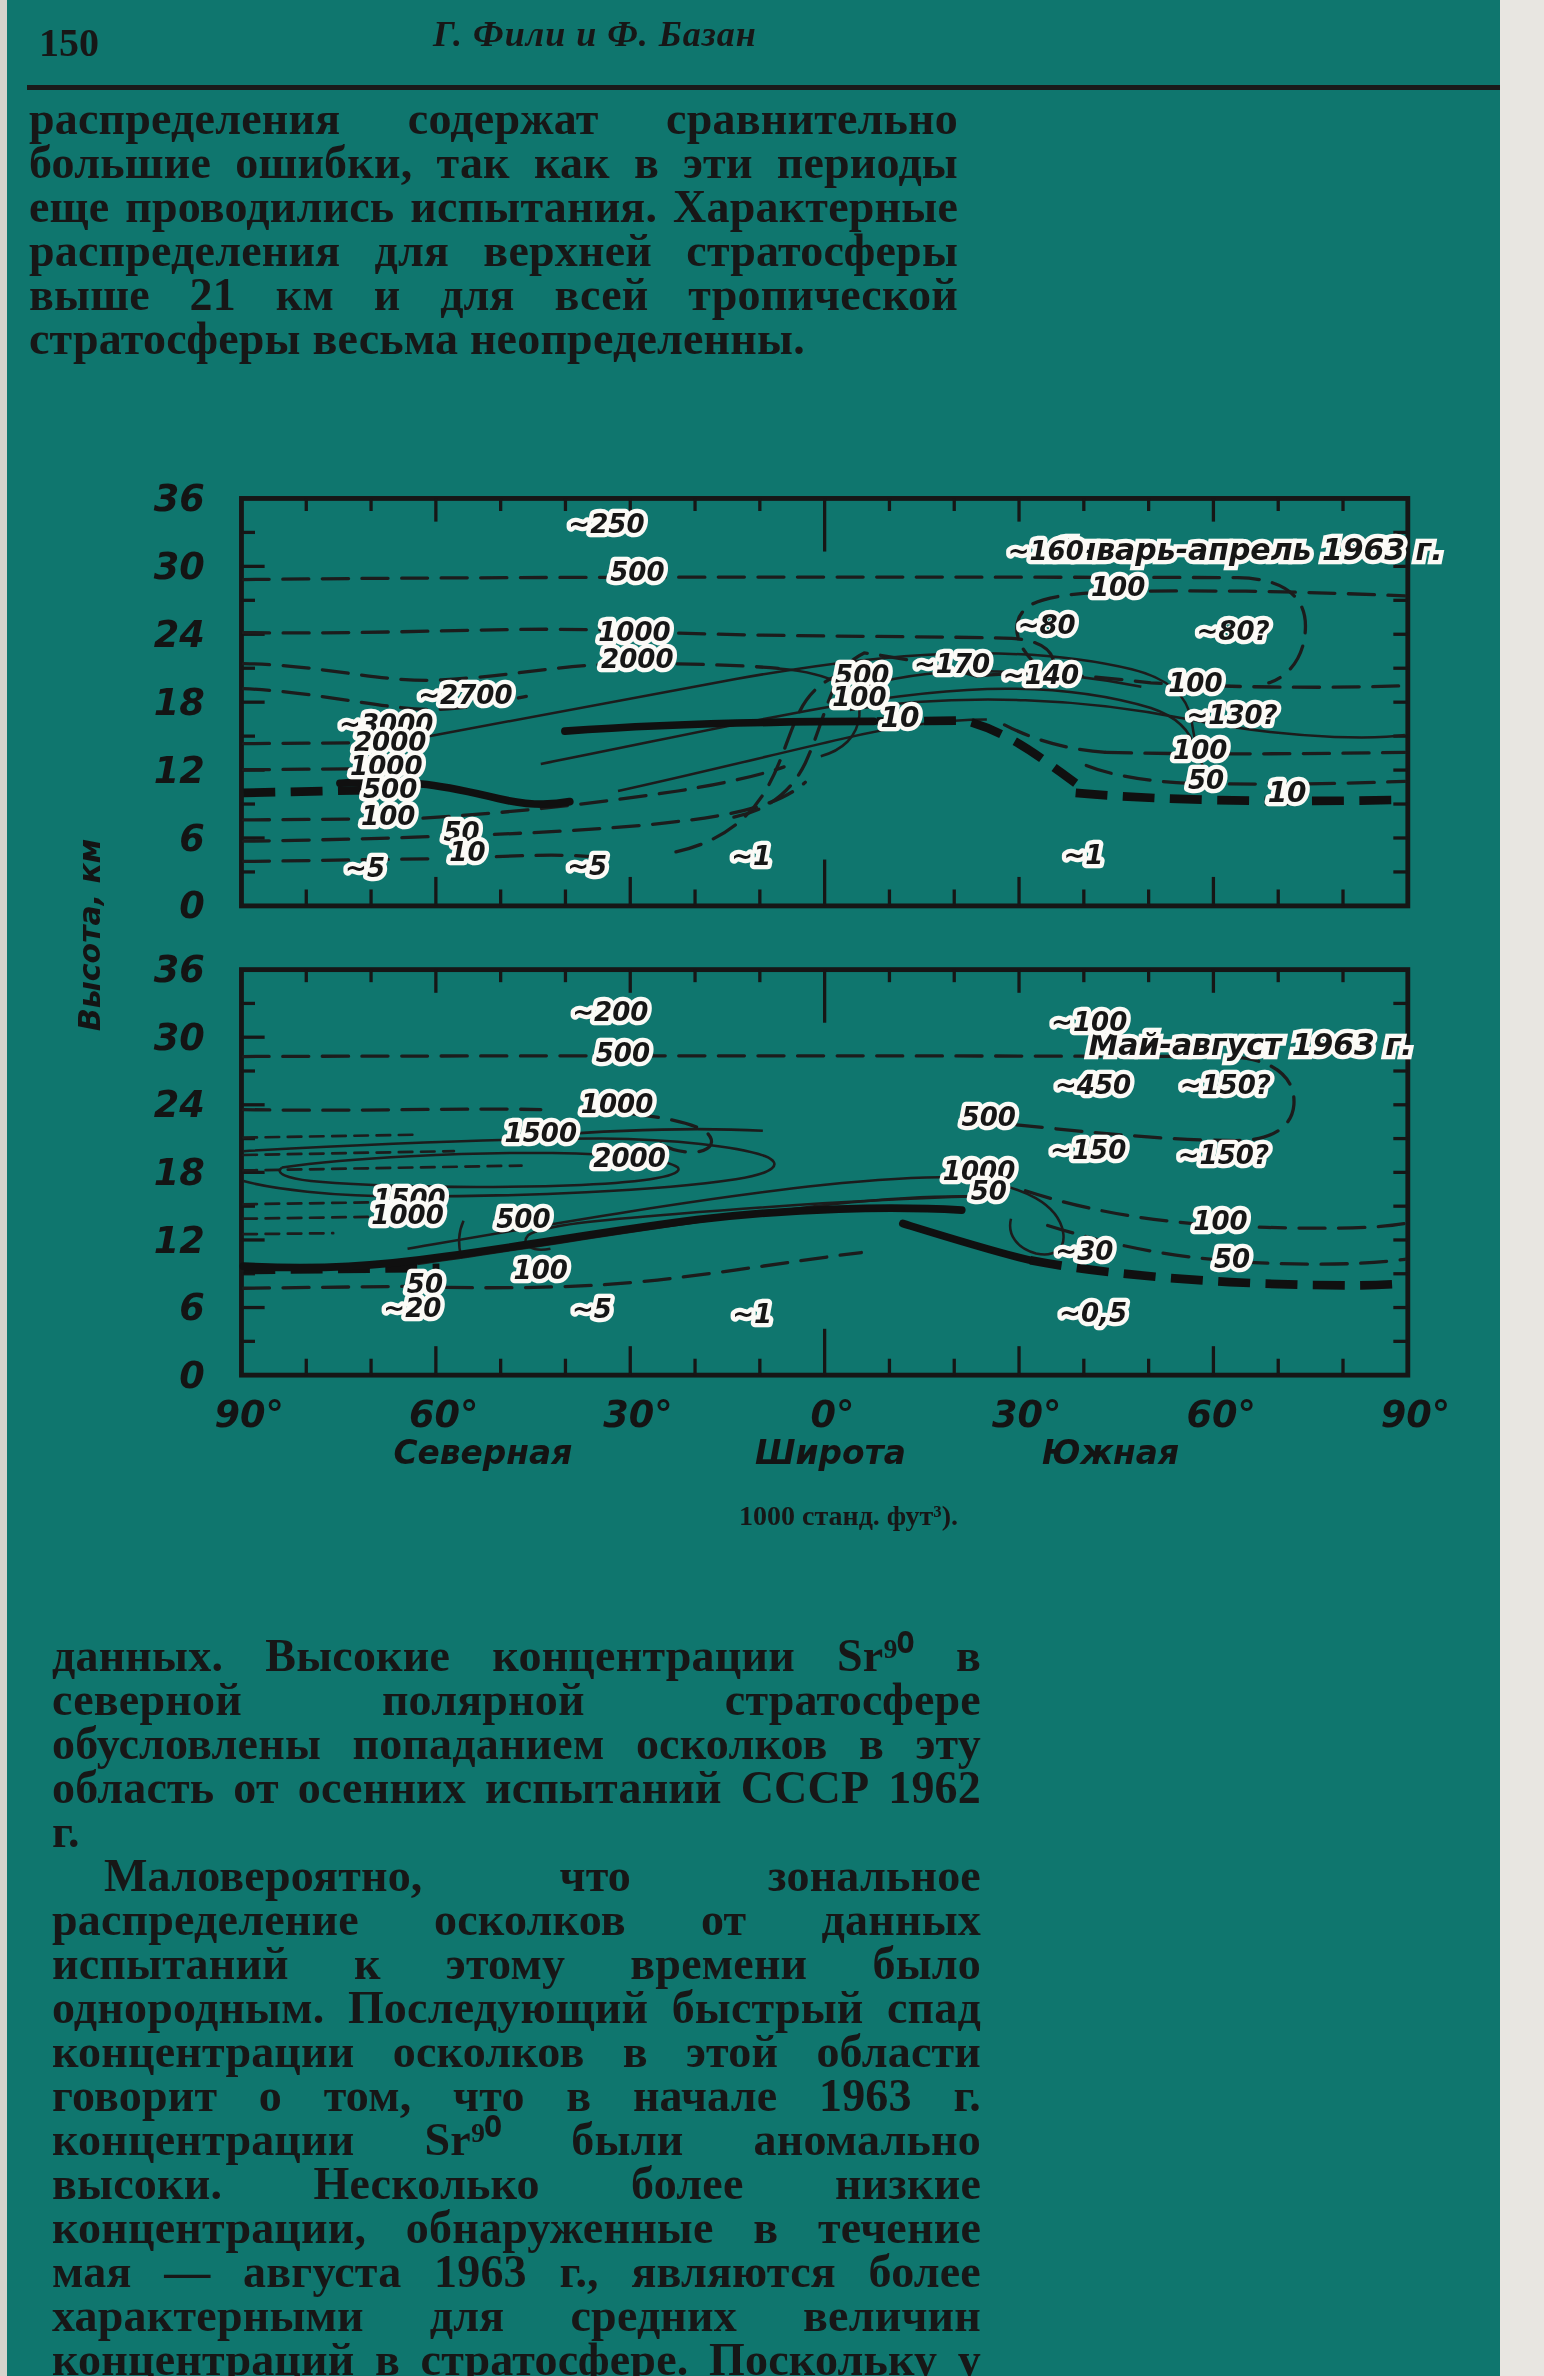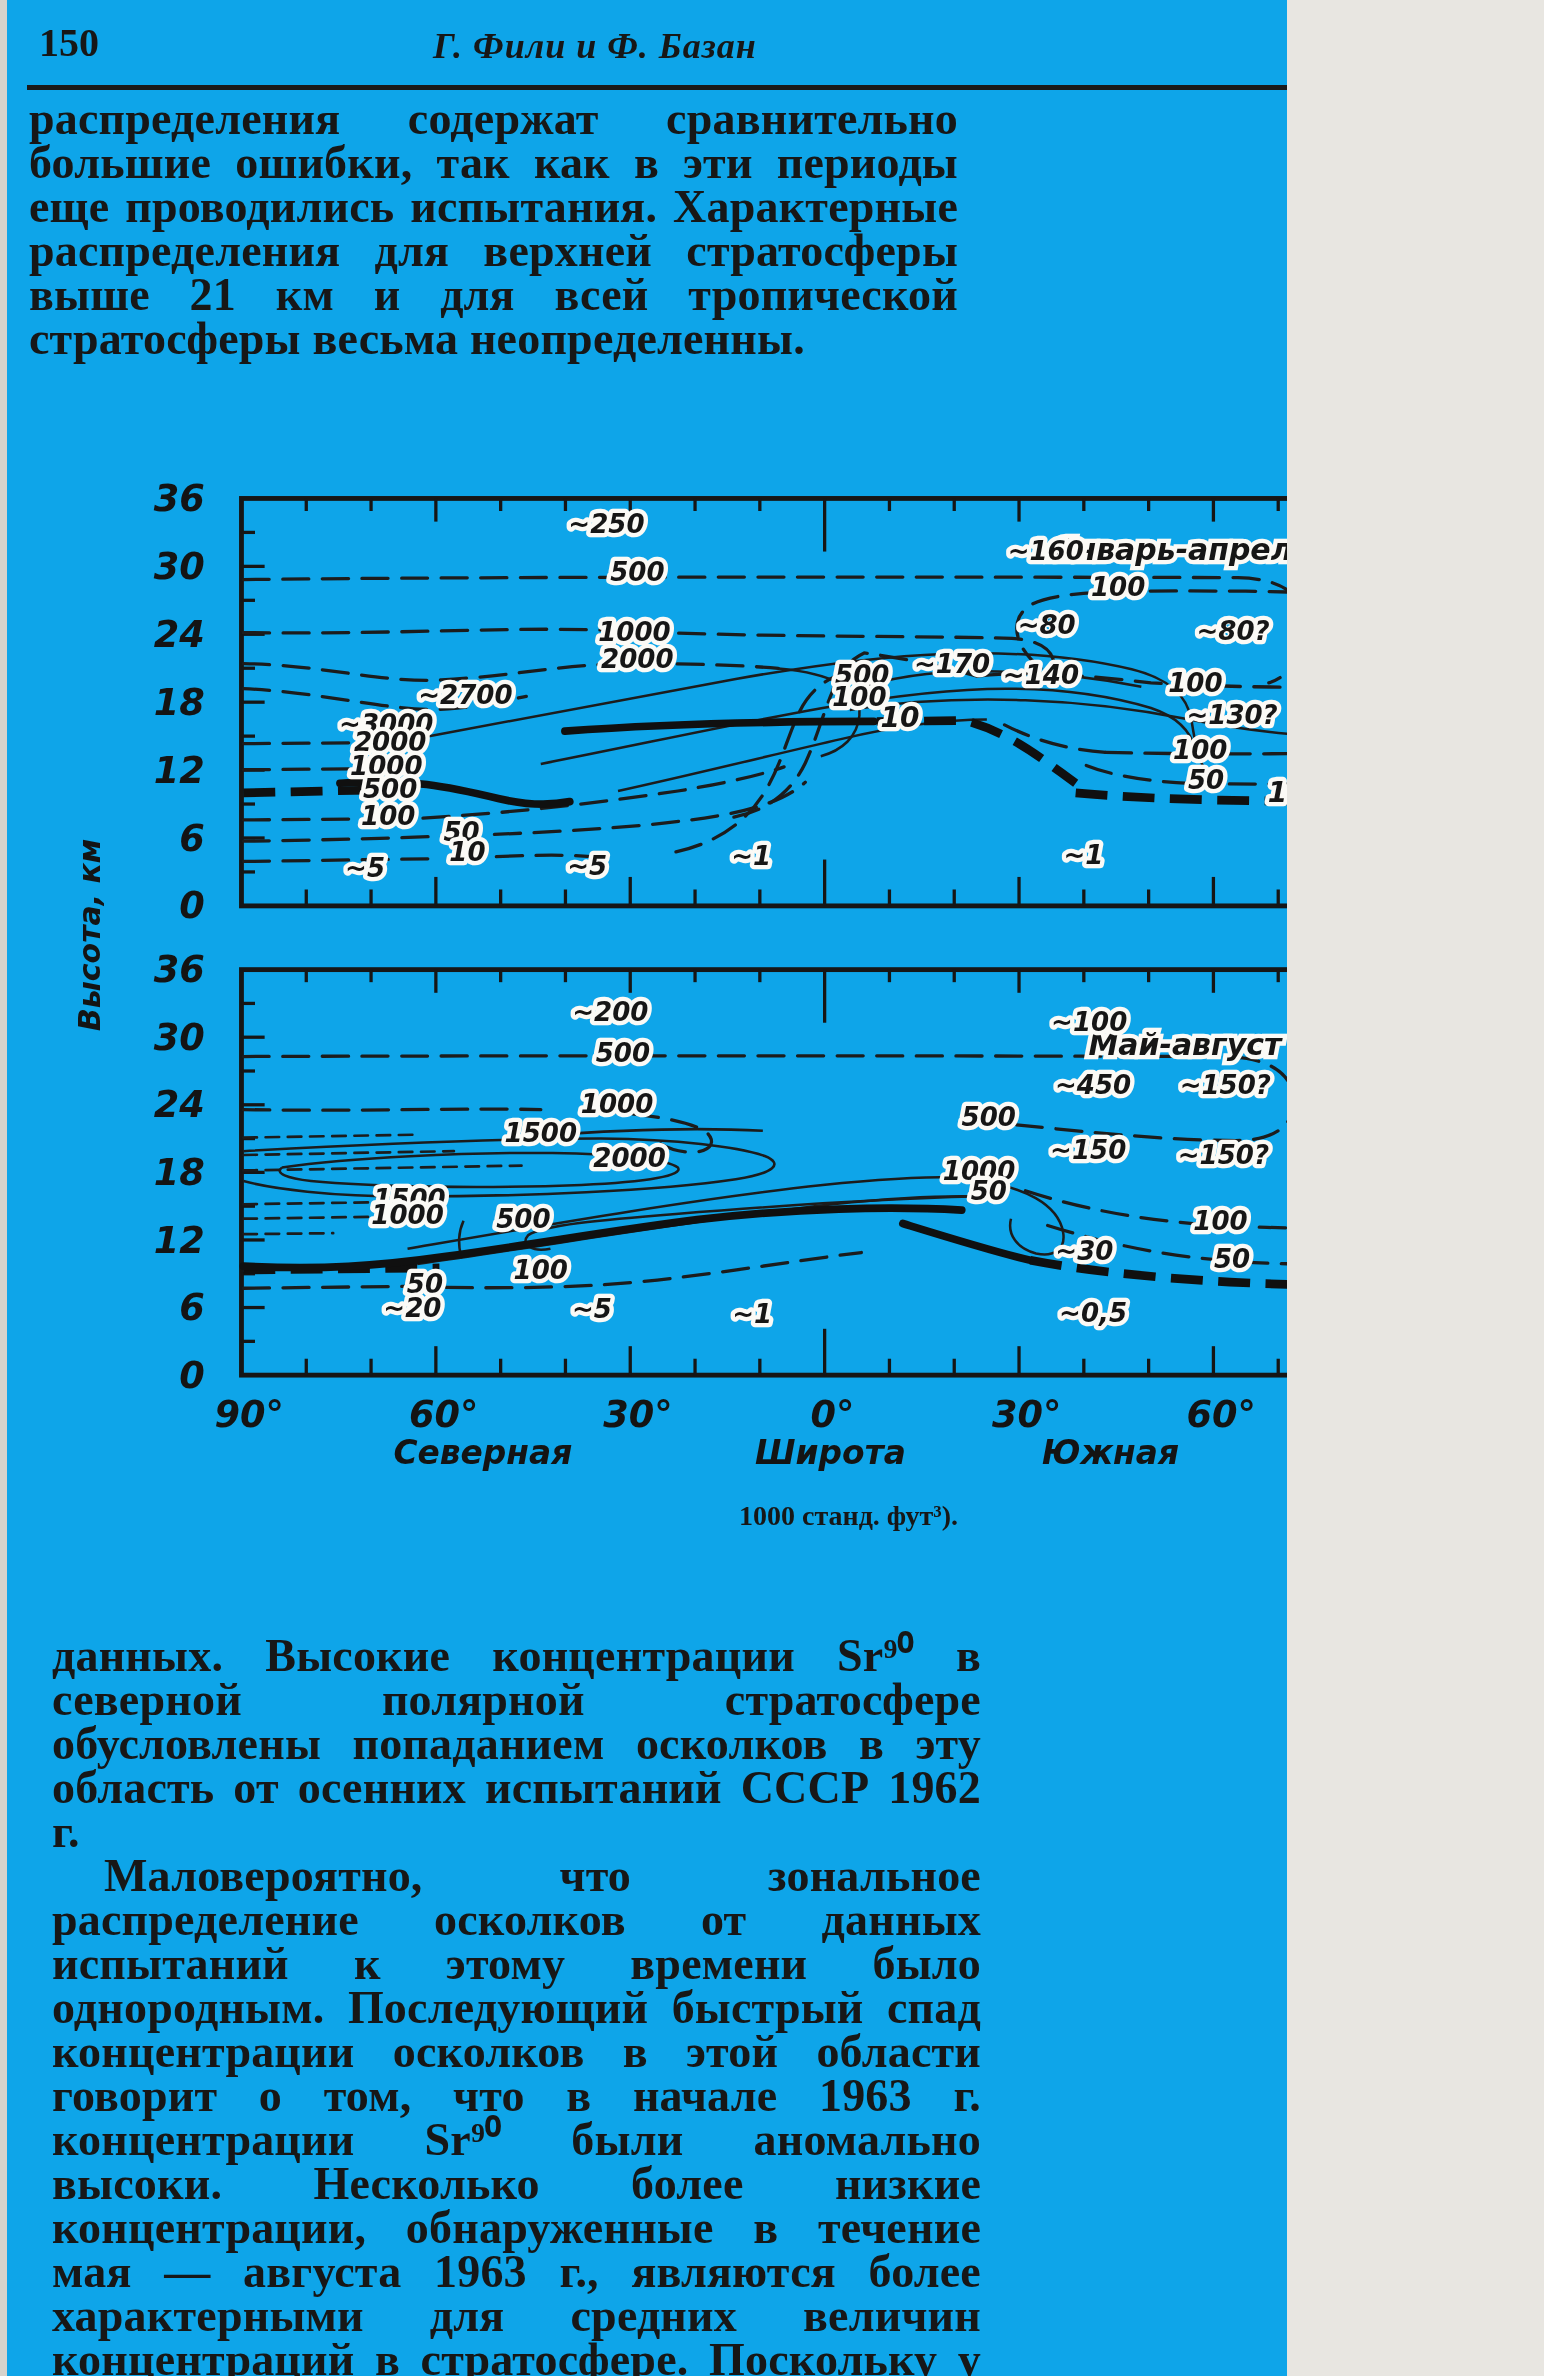--- a/index.html
+++ b/index.html
@@ -1,27 +1,27 @@
 <!DOCTYPE html>
 <html><head>
 <meta charset="utf-8">
 <style>
   html,body{margin:0;padding:0;}
   body{background:#e8e6e1;}
   .page{
     position:relative;
-    width:1287px;height:2376px;
-    background:#0ea5e9;
+    width:1500px;height:2376px;
+    background:#0f766e;
     color:#171717;
     overflow:hidden;
     font-family:"Liberation Serif",serif;
   }
   .page-edge{position:absolute;left:0;top:0;width:6.8px;height:100%;background:#d6d3cc;}
   .page-number{position:absolute;left:39px;top:19.3px;font-size:40px;font-weight:700;}
-  .running-head{position:absolute;left:433px;top:25px;font-size:36px;font-weight:700;font-style:italic;letter-spacing:1px;}
+  .running-head{position:absolute;left:433px;top:13px;font-size:36px;font-weight:700;font-style:italic;letter-spacing:1px;}
   .header-rule{position:absolute;left:27px;top:85px;width:1512px;height:4.8px;background:#1a1a1a;}
   .textcol{position:absolute;left:29px;width:929px;}
   .text-top{top:97px;}
   .text-bottom{top:1634px;margin-left:23px;}
   .para{
     margin:0;font-size:46px;line-height:44px;font-weight:600;
     text-align:justify;letter-spacing:0.2px;
   }
   .para.indent{text-indent:52px;}
   .fig-svg{position:absolute;left:0;top:483px;}

